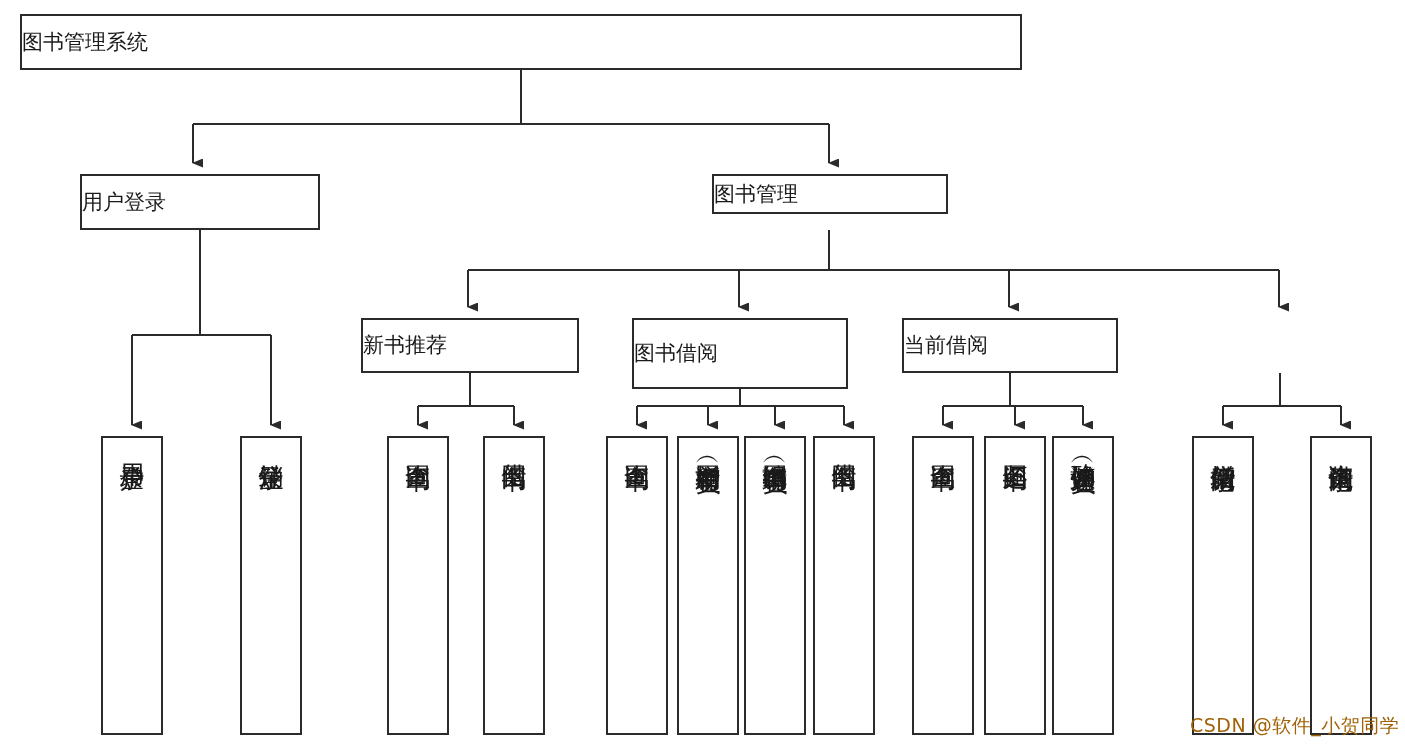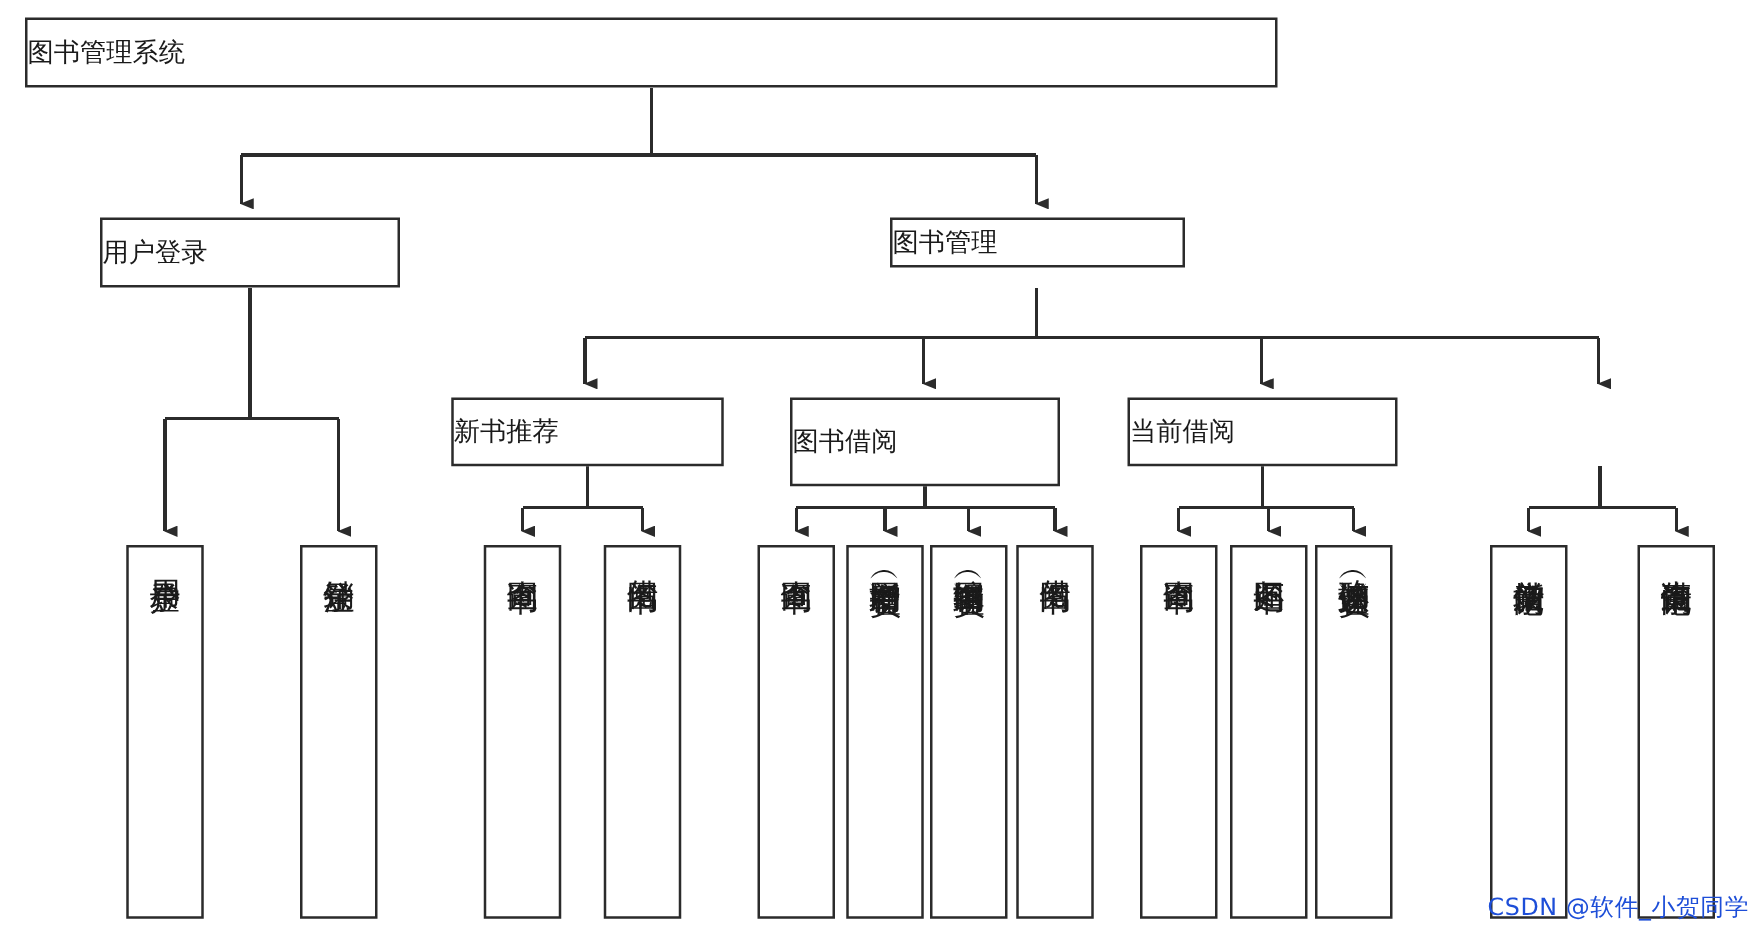--- a/index.html
+++ b/index.html
@@ -177,15 +177,15 @@
   <div class="node vert tall" style="left: 1052px; top: 436px; width: 62px; height: 299px;">
     <span class="node-label">确认归还（管理员）</span>
   </div>
   <div class="node vert" style="left: 1192px; top: 436px; width: 62px; height: 299px;">
     <span class="node-label">新增借阅记录</span>
   </div>
   <div class="node vert" style="left: 1310px; top: 436px; width: 62px; height: 299px;">
     <span class="node-label">查询借阅记录</span>
   </div>
 
-  <div class="watermark" style="left: 1190px; top: 713px; color: #1d4ed8; text-align: right;">CSDN @软件_小贺同学</div>
+  <div class="watermark" style="left: 1190px; top: 713px; color: #a16207; text-align: right;">CSDN @软件_小贺同学</div>
 
 </div>
 
 </body></html>

